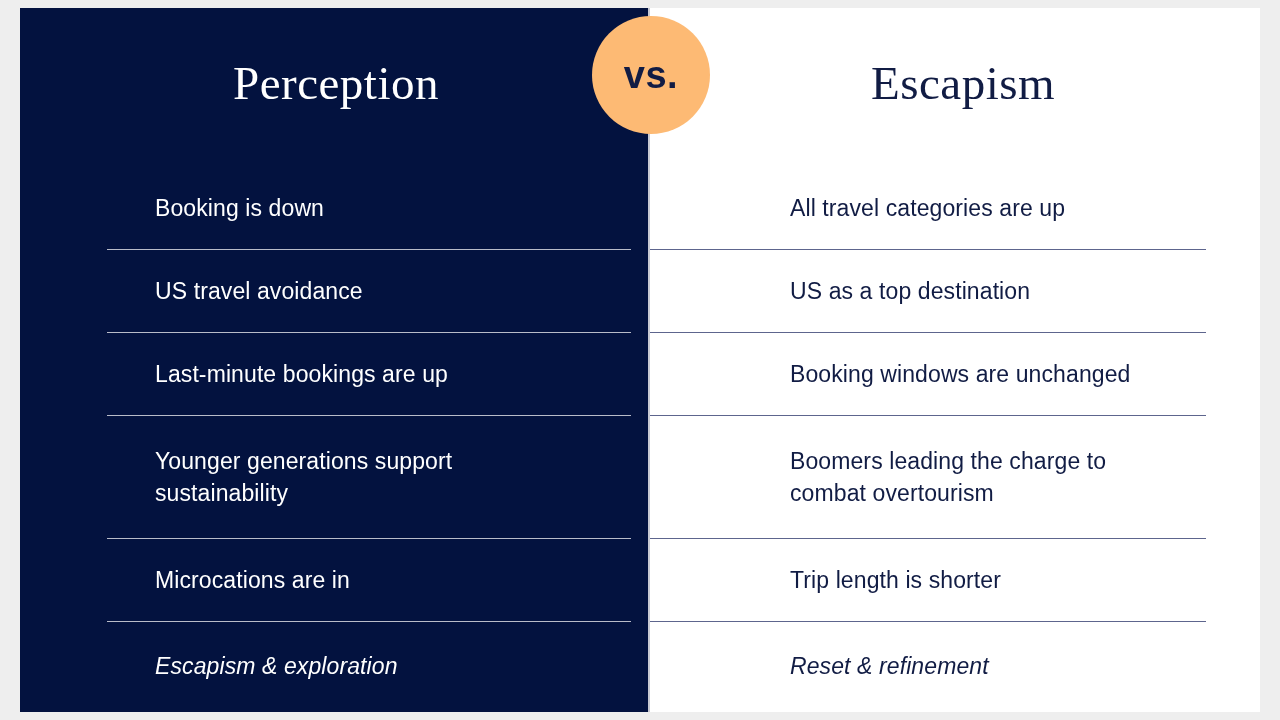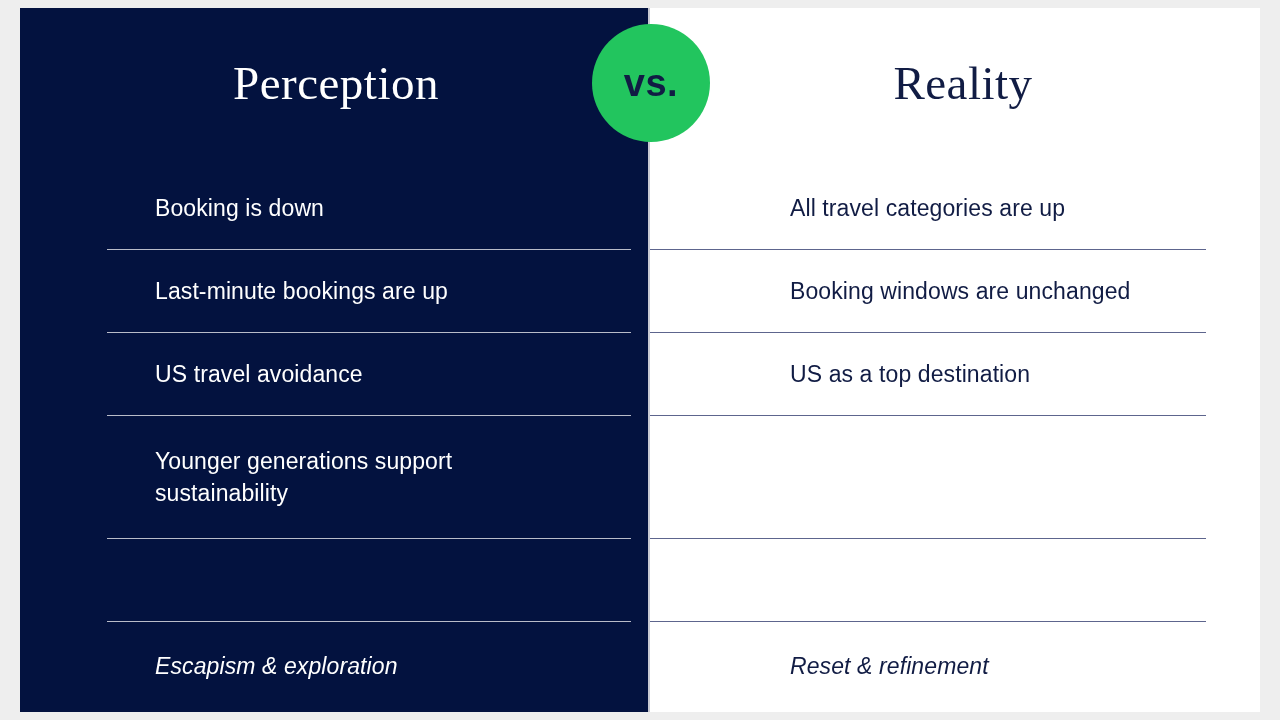--- a/index.html
+++ b/index.html
@@ -66,25 +66,25 @@
     top: 52px;
     width: 300px;
     text-align: center;
     color: #111c44;
   }
 
   
   #vs-circle {
     position: absolute;
     left: 572px;
-    top: 16px;
+    top: 8px;
     width: 118px;
     height: 118px;
     border-radius: 50%;
-    background: #22c55e;
+    background: #fdba74;
     display: flex;
     align-items: center;
     justify-content: center;
     z-index: 5;
   }
   #vs-label {
     font-family: "Liberation Sans", sans-serif;
     font-weight: 700;
     font-size: 38px;
     color: #111c44;
@@ -162,70 +162,79 @@
 </head>
 <body>
 
 <div id="slide">
 
   <div id="navy-panel"></div>
   <div id="panel-seam"></div>
 
   <div id="perception-title" class="heading">Perception</div>
 
-  <div id="reality-title" class="heading">Reality</div>
+  <div id="reality-title" class="heading">Escapism</div>
 
   <div id="vs-circle">
     <span id="vs-label">vs.</span>
   </div>
 
   <div id="rows">
 
     <div class="row" style="height:82px;">
       <div class="row-left">
         <span class="item-text">Booking is down</span>
       </div>
       <div class="row-right">
         <span class="item-text">All travel categories are up</span>
       </div>
       <div class="divider-left"></div>
       <div class="divider-right"></div>
     </div>
 
     <div class="row" style="height:83px;">
       <div class="row-left">
+        <span class="item-text">US travel avoidance</span>
+      </div>
+      <div class="row-right">
+        <span class="item-text">US as a top destination</span>
+      </div>
+      <div class="divider-left"></div>
+      <div class="divider-right"></div>
+    </div>
+
+    <div class="row" style="height:83px;">
+      <div class="row-left">
         <span class="item-text">Last-minute bookings are up</span>
       </div>
       <div class="row-right">
         <span class="item-text">Booking windows are unchanged</span>
       </div>
       <div class="divider-left"></div>
       <div class="divider-right"></div>
     </div>
 
+    <div class="row" style="height:123px;">
+      <div class="row-left">
+        <span class="item-text" style="max-width:390px;">Younger generations support sustainability</span>
+      </div>
+      <div class="row-right">
+        <span class="item-text" style="max-width:395px;">Boomers leading the charge to combat overtourism</span>
+      </div>
+      <div class="divider-left"></div>
+      <div class="divider-right"></div>
+    </div>
+
     <div class="row" style="height:83px;">
       <div class="row-left">
-        <span class="item-text">US travel avoidance</span>
-      </div>
-      <div class="row-right">
-        <span class="item-text">US as a top destination</span>
-      </div>
-      <div class="divider-left"></div>
-      <div class="divider-right"></div>
-    </div>
-
-    <div class="row" style="height:123px;">
-      <div class="row-left">
-        <span class="item-text" style="max-width:390px;">Younger generations support sustainability</span>
-      </div>
-      <div class="divider-left"></div>
-      <div class="divider-right"></div>
-    </div>
-
-    <div class="row" style="height:83px;">
+        <span class="item-text">Microcations are in</span>
+      </div>
+      <div class="row-right">
+        <span class="item-text">Trip length is shorter</span>
+      </div>
       <div class="divider-left"></div>
       <div class="divider-right"></div>
     </div>
 
     <div class="row last" style="height:90px;font-style:italic;">
       <div class="row-left">
         <span class="item-text">Escapism &amp; exploration</span>
       </div>
       <div class="row-right">
         <span class="item-text">Reset &amp; refinement</span>

